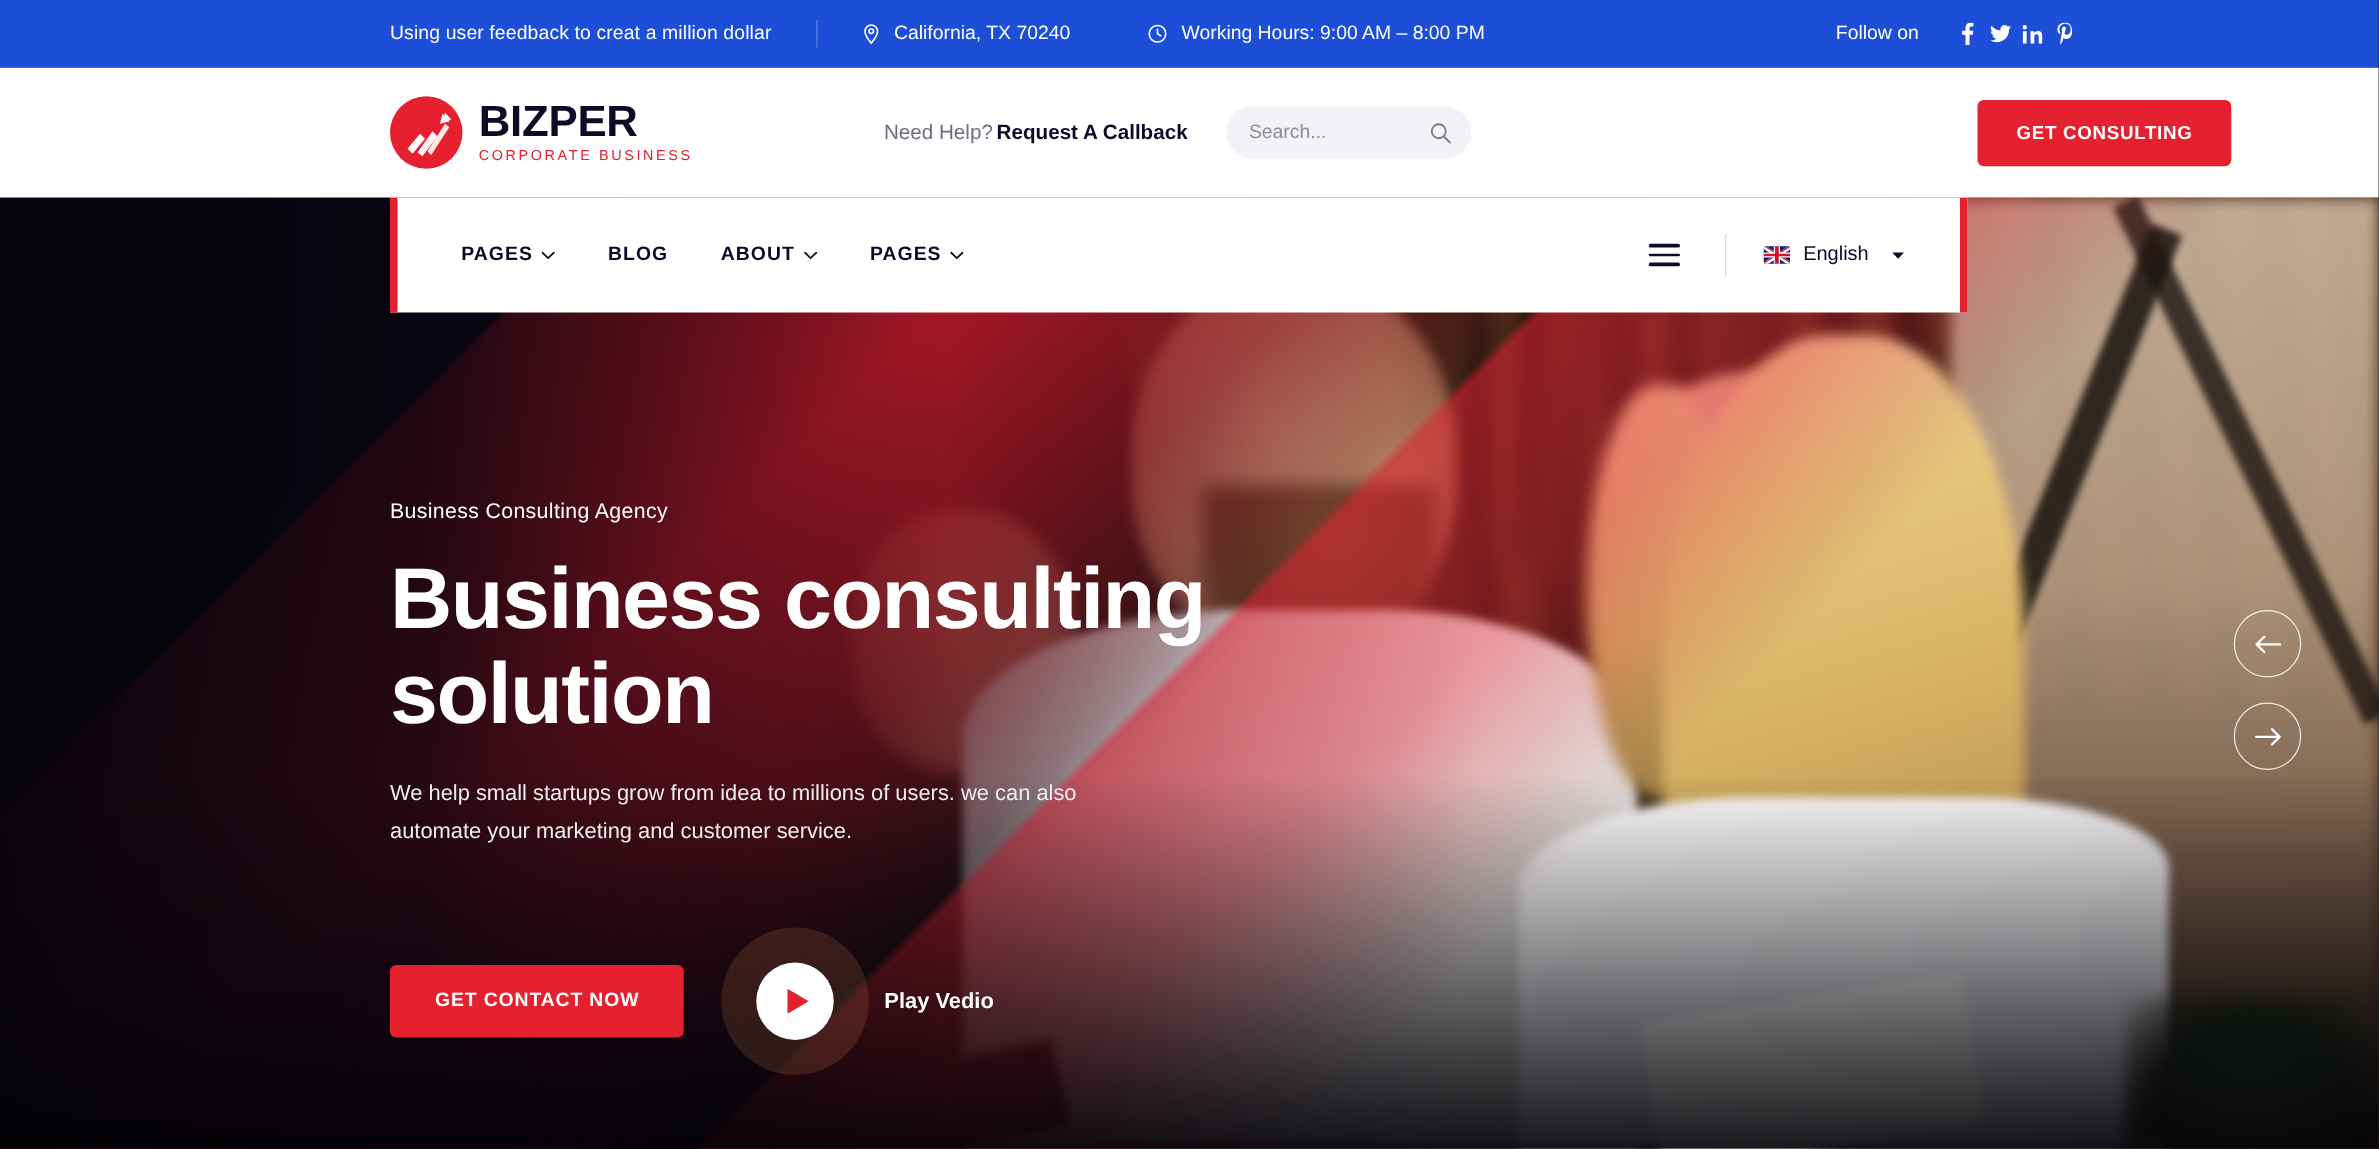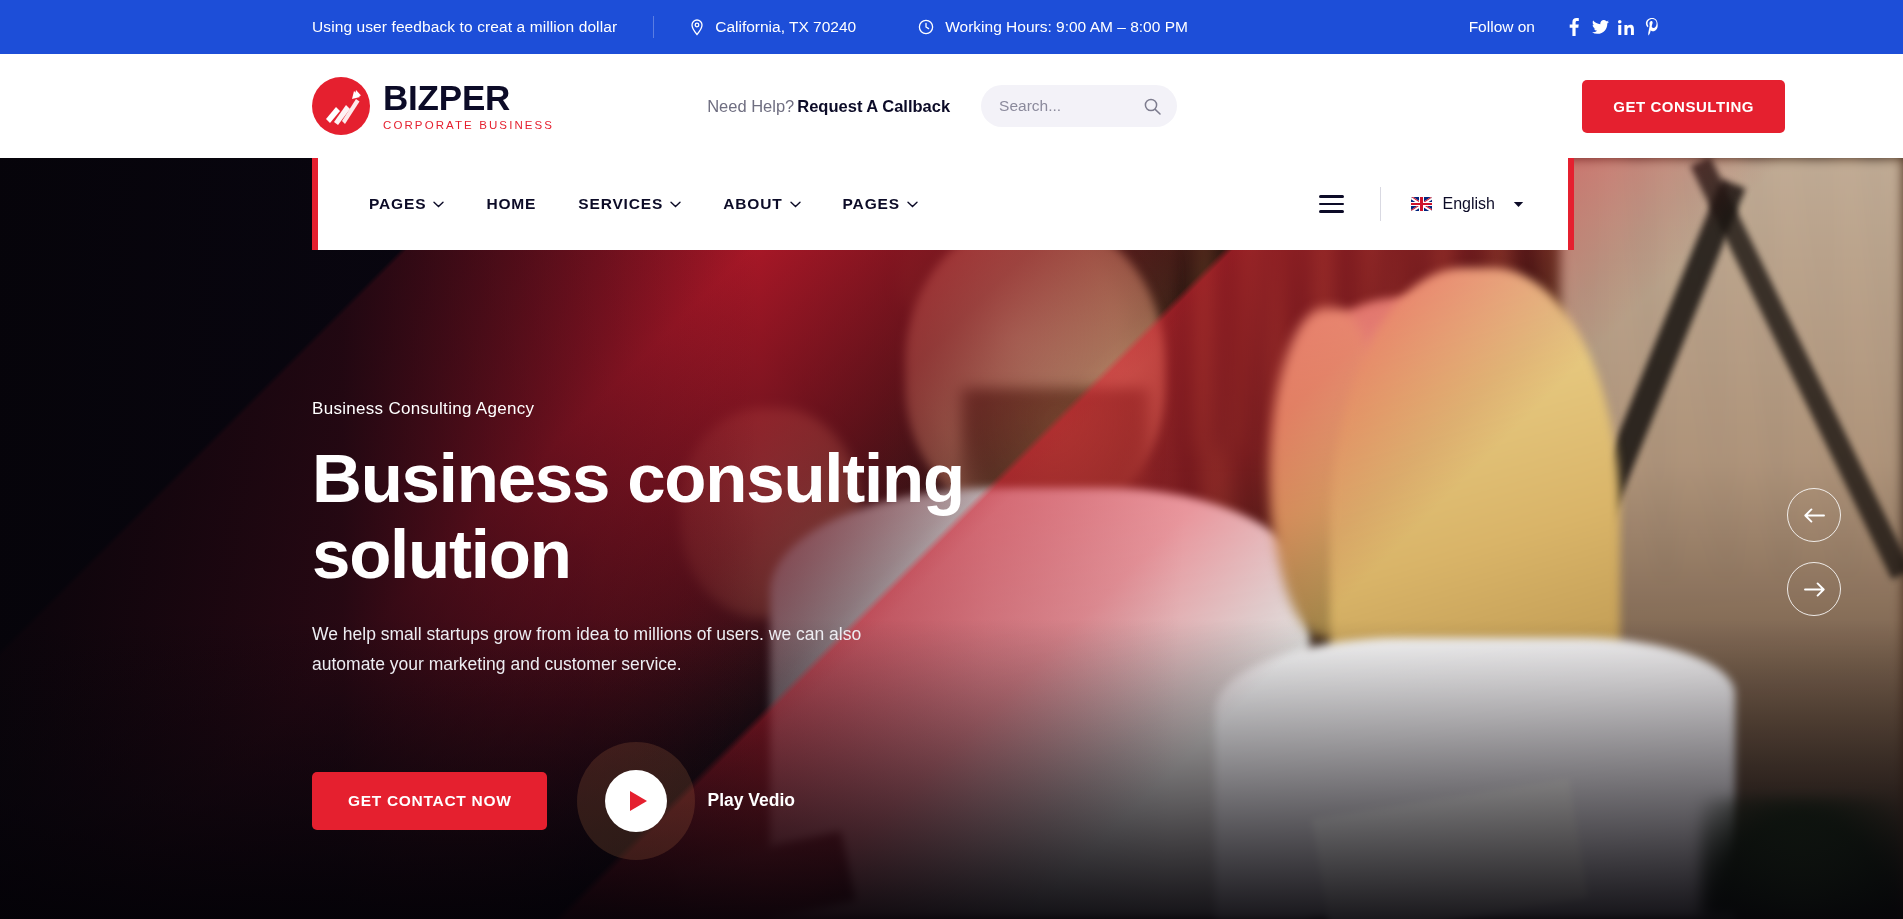--- a/index.html
+++ b/index.html
@@ -468,29 +468,21 @@
     <div class="nav-items">
       <div class="nav-item">
         <span>PAGES</span>
         <span class="car">
           <svg width="11" height="7" viewBox="0 0 11 7" fill="none">
               <path d="M1 1.2L5.5 5.5 10 1.2" stroke="currentColor" stroke-width="1.4" stroke-linecap="round"></path>
             </svg>
         </span>
       </div>
       <div class="nav-item">
-        <span>HOME</span>
-      </div>
-      <div class="nav-item">
-        <span>SERVICES</span>
-        <span class="car">
-          <svg width="11" height="7" viewBox="0 0 11 7" fill="none">
-              <path d="M1 1.2L5.5 5.5 10 1.2" stroke="currentColor" stroke-width="1.4" stroke-linecap="round"></path>
-            </svg>
-        </span>
+        <span>BLOG</span>
       </div>
       <div class="nav-item">
         <span>ABOUT</span>
         <span class="car">
           <svg width="11" height="7" viewBox="0 0 11 7" fill="none">
               <path d="M1 1.2L5.5 5.5 10 1.2" stroke="currentColor" stroke-width="1.4" stroke-linecap="round"></path>
             </svg>
         </span>
       </div>
       <div class="nav-item">

